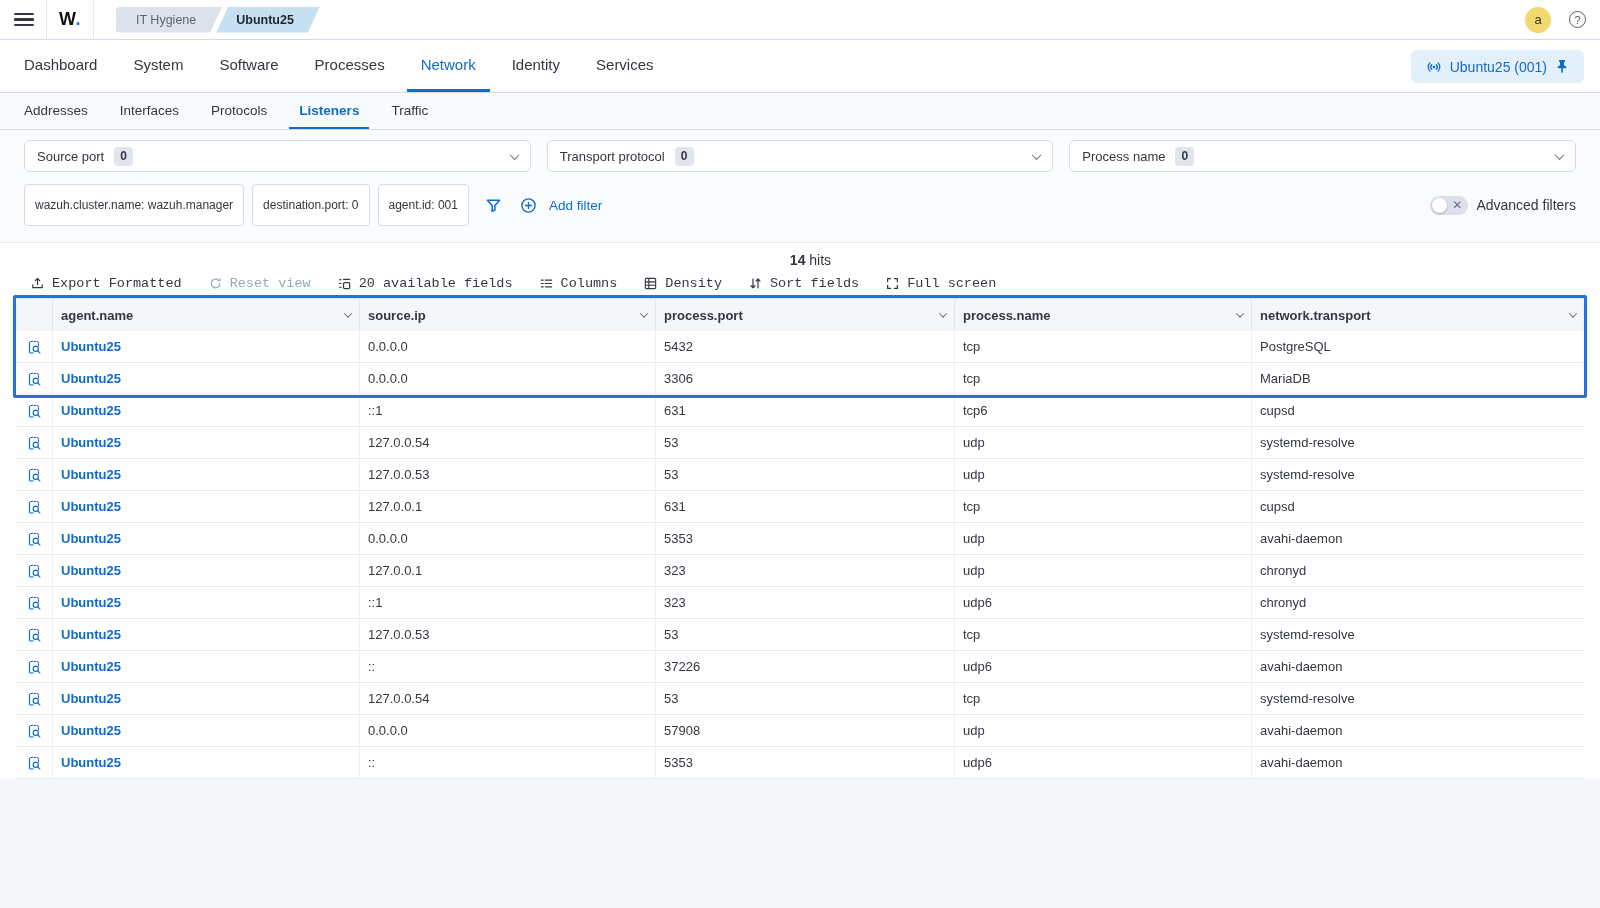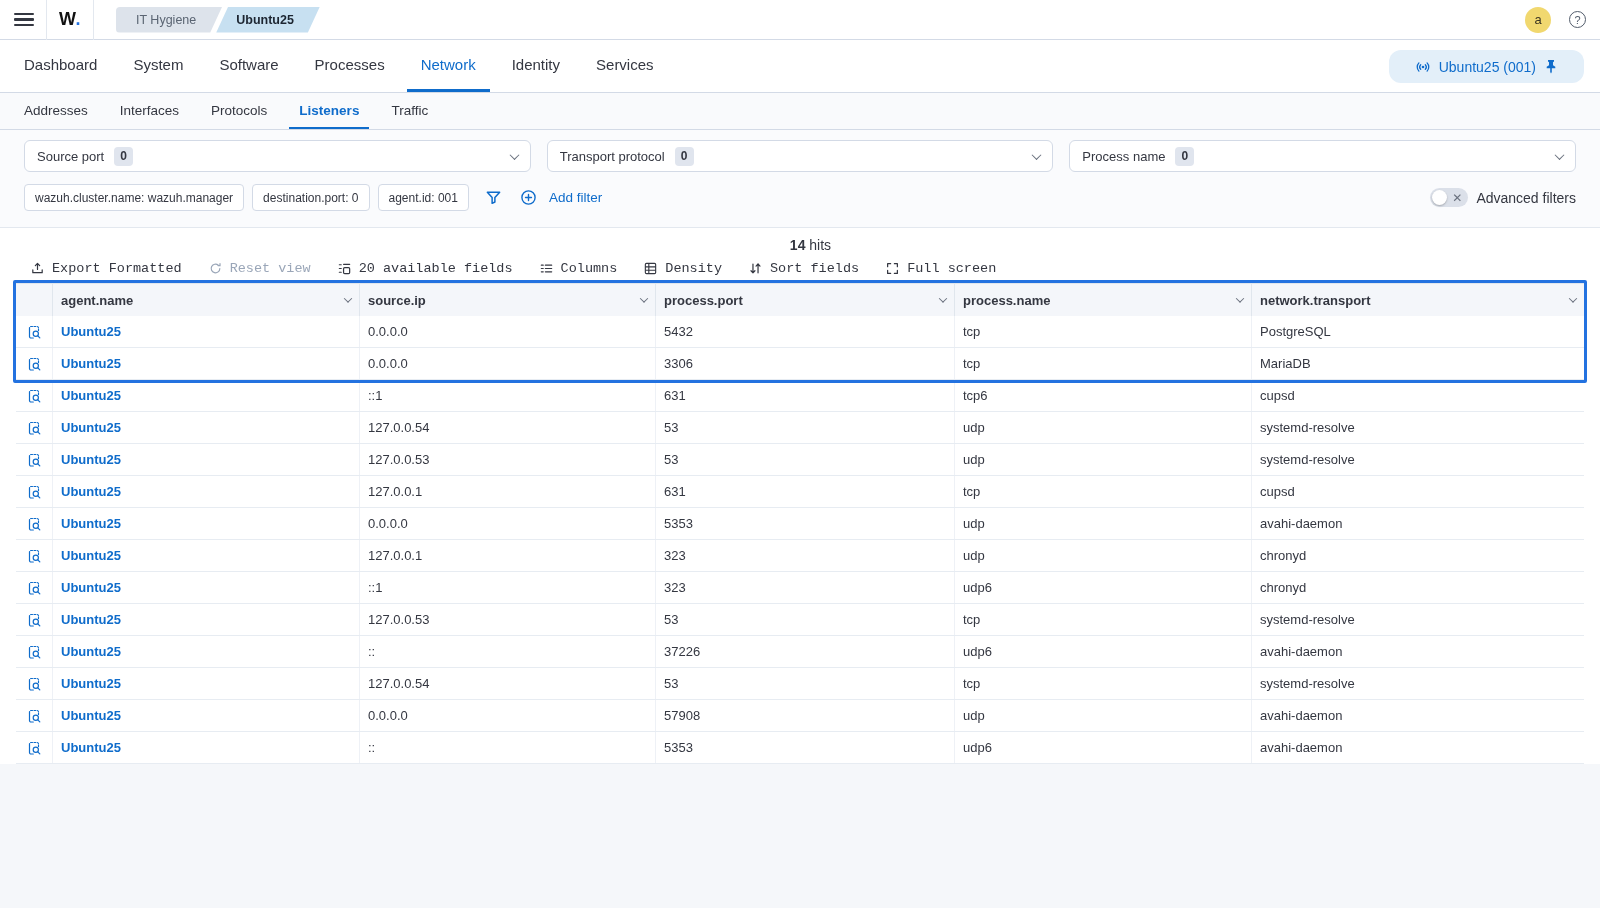--- a/index.html
+++ b/index.html
@@ -30,41 +30,41 @@
   .help { width:17px; height:17px; border-radius:50%; border:1.4px solid #525c6b;
           color:#525c6b; font-size:11px; display:flex; align-items:center; justify-content:center; }
 
   
   .tabs { height:53px; background:#fff; border-bottom:1px solid #d3dae6;
           display:flex; align-items:stretch; padding:0 6px; position:relative; }
   .tab { display:flex; align-items:center; padding:0 14px; margin:0 4px; font-size:15px;
          color:#343741; cursor:pointer; border-bottom:3px solid transparent; }
   .tab.active { color:#0f6ccb; font-weight:500; border-bottom-color:#0f6ccb; }
   .agent-chip { position:absolute; right:16px; top:10px; height:33px; background:#e3eff9;
-                border-radius:12px; display:flex; align-items:center; gap:8px; padding:0 26px;
+                border-radius:6px; display:flex; align-items:center; gap:8px; padding:0 15px;
                 color:#0f6ccb; font-size:14px; font-weight:500; cursor:pointer; }
 
   
   .subtabs { height:37px; background:#f9fafc; border-bottom:1px solid #d3dae6;
              display:flex; align-items:stretch; padding:0 8px; }
   .subtab { display:flex; align-items:center; padding:0 10px; margin:0 6px; font-size:13.5px;
             color:#343741; cursor:pointer; border-bottom:2px solid transparent; }
   .subtab.active { color:#0f6ccb; font-weight:bold; border-bottom-color:#0f6ccb; }
 
   
   .filters { background:#fafbfd; padding:10px 24px 16px; }
   .selects { display:flex; gap:16px; }
   .select { flex:1; height:32px; background:#fff; border:1px solid #d3dae6; border-radius:6px;
             display:flex; align-items:center; padding:0 12px; gap:10px; cursor:pointer; }
   .count-badge { background:#e0e5ee; border-radius:4px; min-width:19px; height:19px; padding:0 5px;
                  font-size:12px; font-weight:bold; display:flex; align-items:center; justify-content:center; }
   .chev { width:7px; height:7px; border-right:1.6px solid #69707d; border-bottom:1.6px solid #69707d;
           transform:rotate(45deg) translate(-1px,-1px); margin-left:auto; flex:none; }
   .pill-row { display:flex; align-items:center; margin-top:12px; gap:8px; }
-  .pill { height:27px; background:#fff; border:1px solid #d3dae6; border-radius:4px;
+  .pill { height:42px; background:#fff; border:1px solid #d3dae6; border-radius:4px;
           display:flex; align-items:center; padding:0 10px; font-size:12px; cursor:pointer; }
   .iconbtn { display:flex; align-items:center; margin-left:8px; cursor:pointer; }
   .addfilter { display:flex; align-items:center; gap:12px; color:#0f6ccb; font-size:13.5px;
                margin-left:10px; cursor:pointer; }
   .adv { margin-left:auto; display:flex; align-items:center; gap:8px; }
   .switch { width:38px; height:19px; border-radius:10px; background:#dbe0e9; position:relative; cursor:pointer; }
   .switch .knob { position:absolute; left:2px; top:2px; width:15px; height:15px; border-radius:50%;
                   background:#fff; box-shadow:0 1px 2px rgba(0,0,0,.25); }
   .switch .x { position:absolute; right:6px; top:2.5px; color:#69707d; font-size:12px; }
   .adv-label { font-size:14px; color:#343741; }

